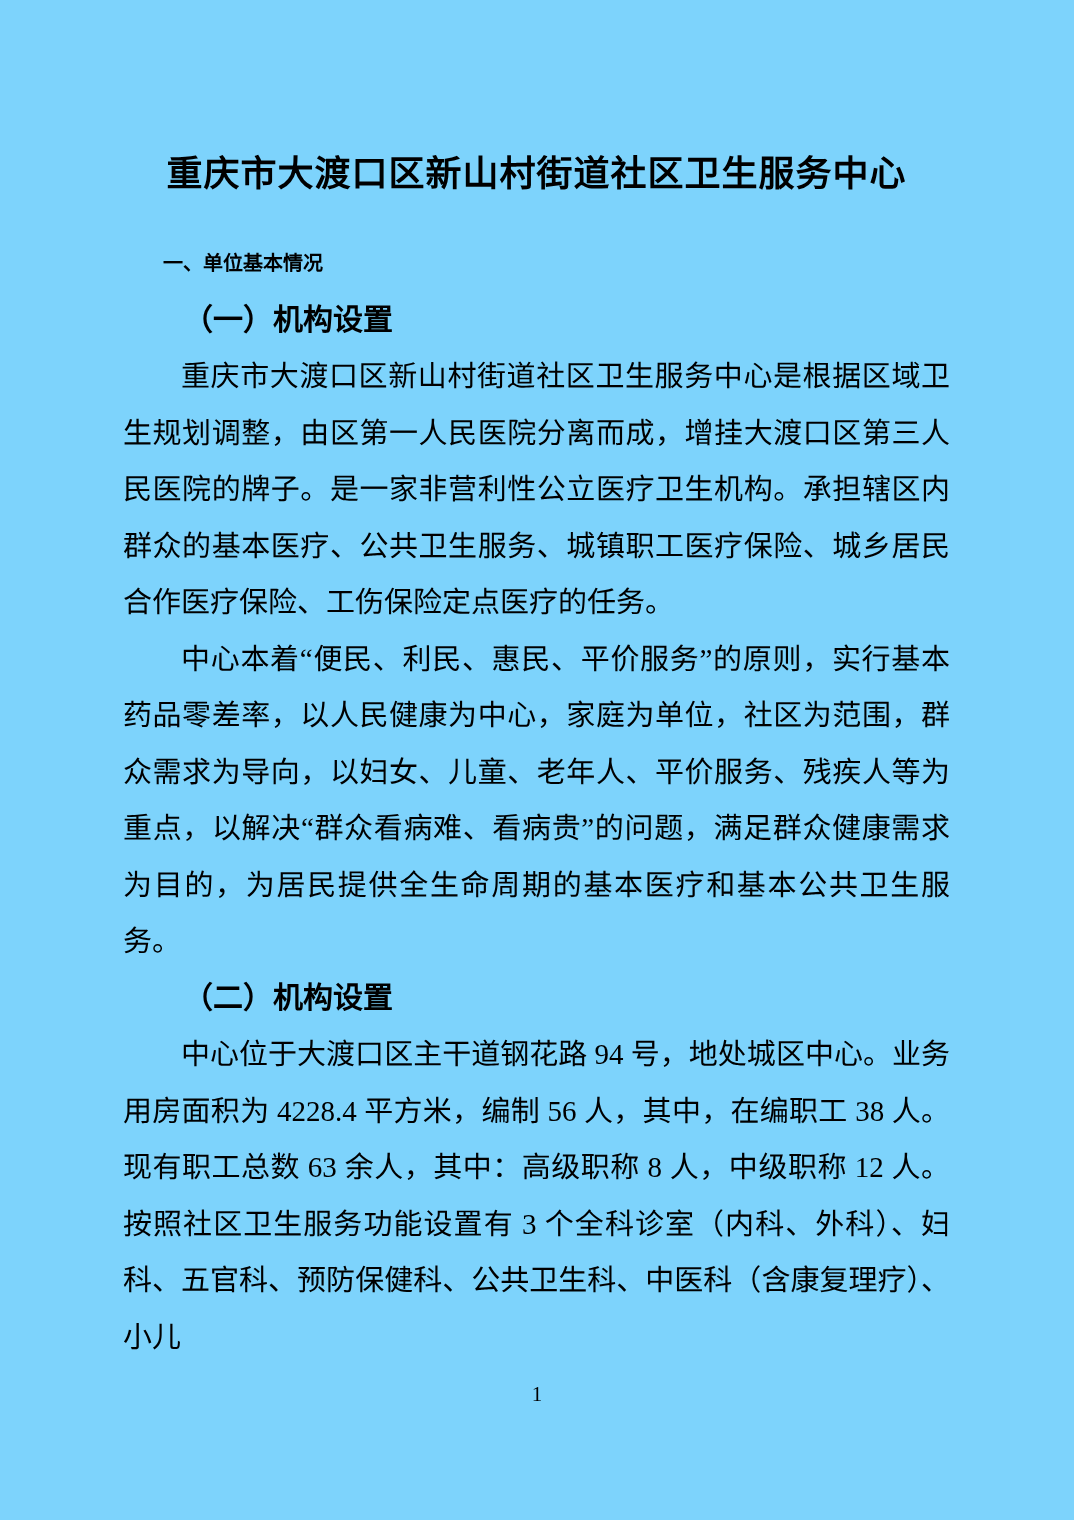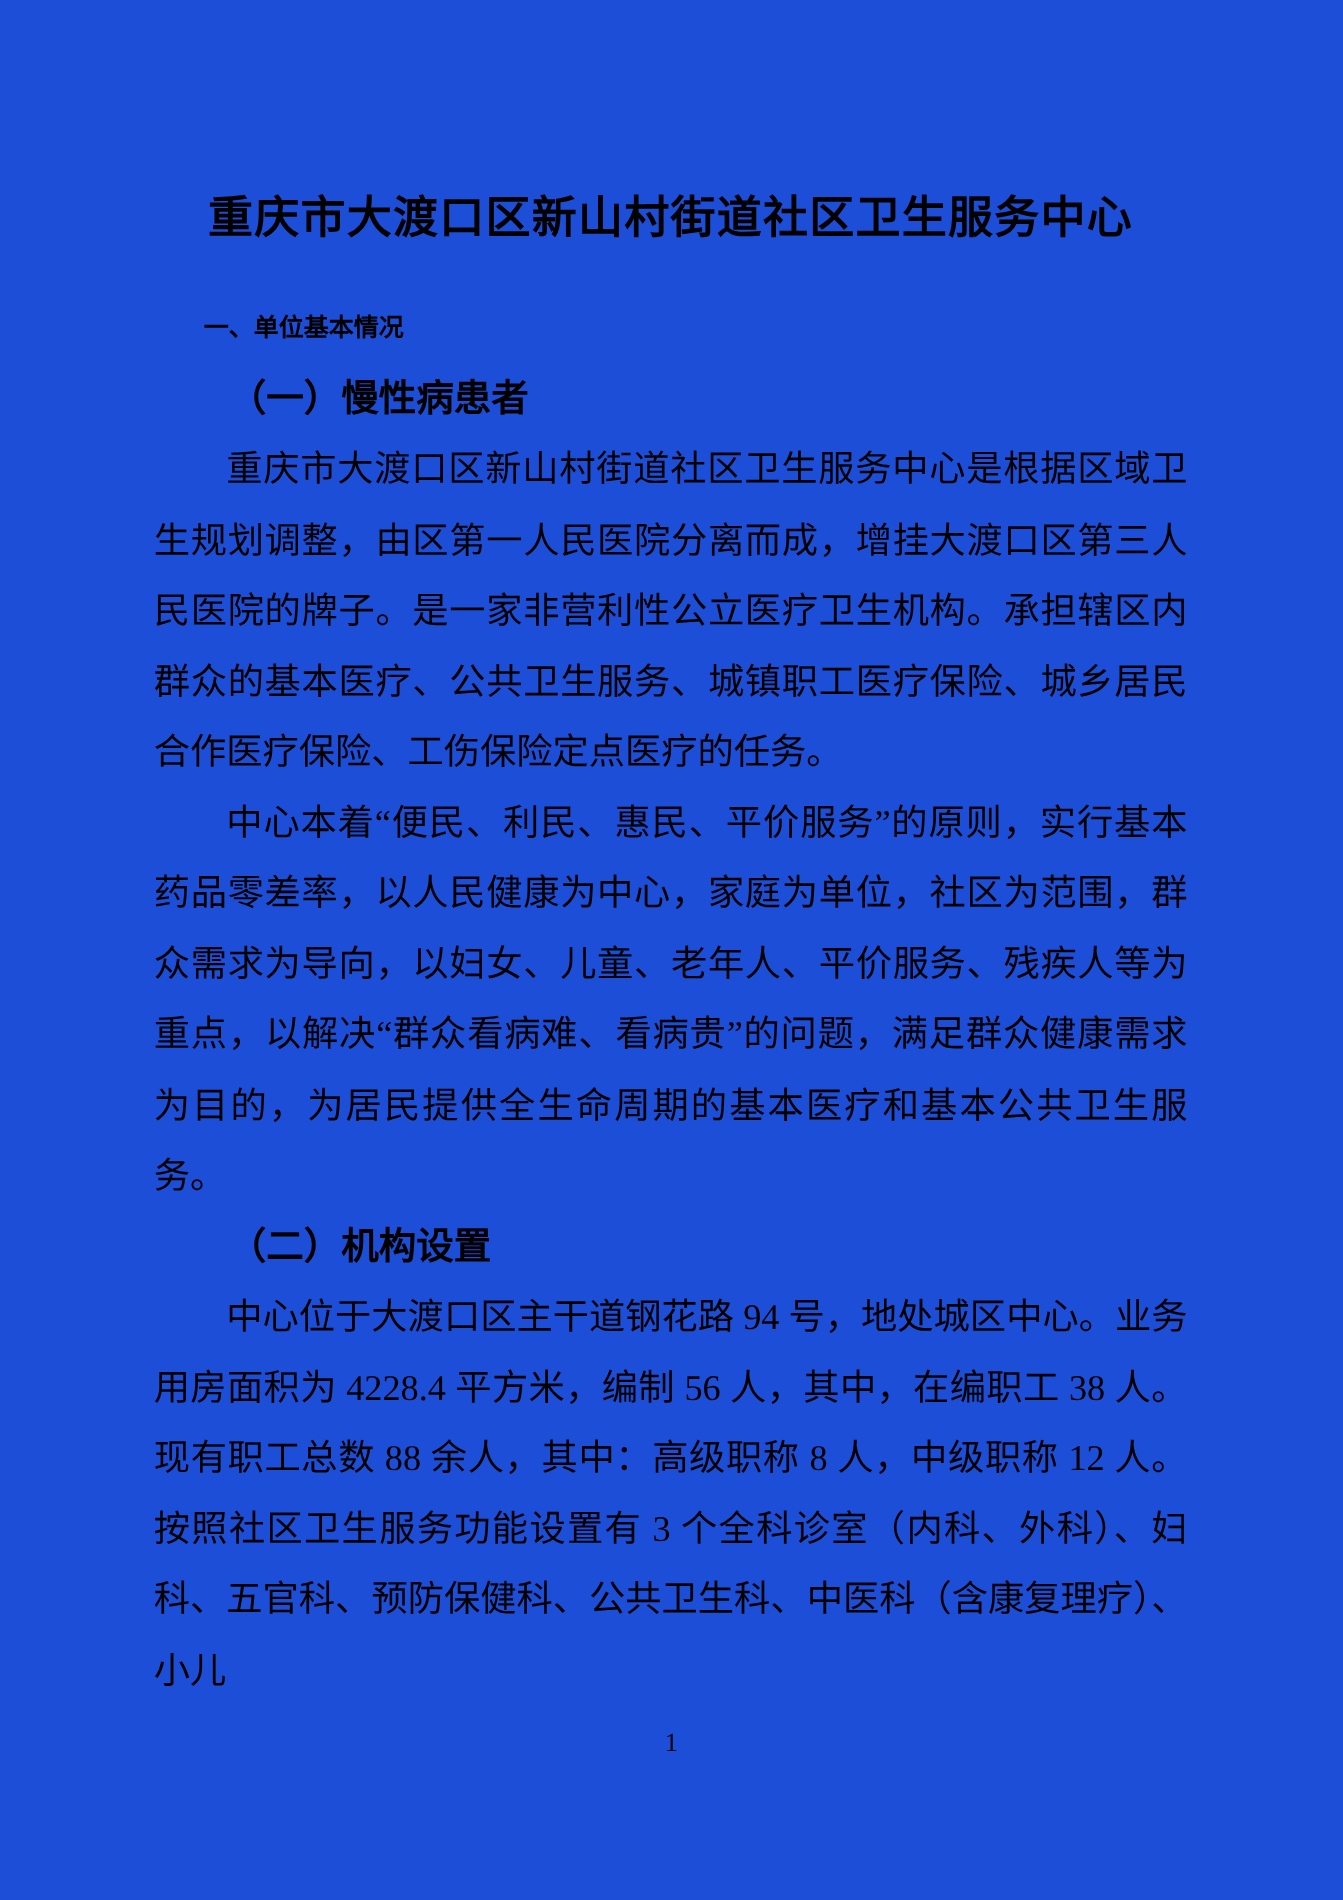--- a/index.html
+++ b/index.html
@@ -5,21 +5,21 @@
   html, body {
     margin: 0;
     padding: 0;
     background: #ffffff;
   }
   .page {
     position: relative;
     width: 1074px;
     height: 1520px;
     margin: 0 auto;
-    background: #1d4ed8;
+    background: #7dd3fc;
     color: #000000;
     overflow: hidden;
     font-family: "Liberation Serif", serif;
   }
   .content {
     box-sizing: border-box;
     padding: 144px 124px 0 123px;
   }
   .doc-title {
     text-align: center;
@@ -69,28 +69,28 @@
 
 <div class="page">
   <div class="content">
 
     <div class="doc-title">
       <div>重庆市大渡口区新山村街道社区卫生服务中心</div>
     </div>
 
     <div class="heading-1">一、单位基本情况</div>
 
-    <div class="heading-2">（一）慢性病患者</div>
+    <div class="heading-2">（一）机构设置</div>
 
     <p class="body-para">重庆市大渡口区新山村街道社区卫生服务中心是根据区域卫生规划调整，由区第一人民医院分离而成，增挂大渡口区第三人民医院的牌子。是一家非营利性公立医疗卫生机构。承担辖区内群众的基本医疗、公共卫生服务、城镇职工医疗保险、城乡居民合作医疗保险、工伤保险定点医疗的任务。</p>
 
     <p class="body-para">中心本着“便民、利民、惠民、平价服务”的原则，实行基本药品零差率，以人民健康为中心，家庭为单位，社区为范围，群众需求为导向，以妇女、儿童、老年人、平价服务、残疾人等为重点，以解决“群众看病难、看病贵”的问题，满足群众健康需求为目的，为居民提供全生命周期的基本医疗和基本公共卫生服务。</p>
 
     <div class="heading-2">（二）机构设置</div>
 
-    <p class="body-para">中心位于大渡口区主干道钢花路 94 号，地处城区中心。业务用房面积为 4228.4 平方米，编制 56 人，其中，在编职工 38 人。现有职工总数 88 余人，其中：高级职称 8 人，中级职称 12 人。按照社区卫生服务功能设置有 3 个全科诊室（内科、外科）、妇科、五官科、预防保健科、公共卫生科、中医科（含康复理疗）、小儿</p>
+    <p class="body-para">中心位于大渡口区主干道钢花路 94 号，地处城区中心。业务用房面积为 4228.4 平方米，编制 56 人，其中，在编职工 38 人。现有职工总数 63 余人，其中：高级职称 8 人，中级职称 12 人。按照社区卫生服务功能设置有 3 个全科诊室（内科、外科）、妇科、五官科、预防保健科、公共卫生科、中医科（含康复理疗）、小儿</p>
 
   </div>
 
   <div class="page-footer">
     <span>1</span>
   </div>
 </div>
 
 </body></html>

